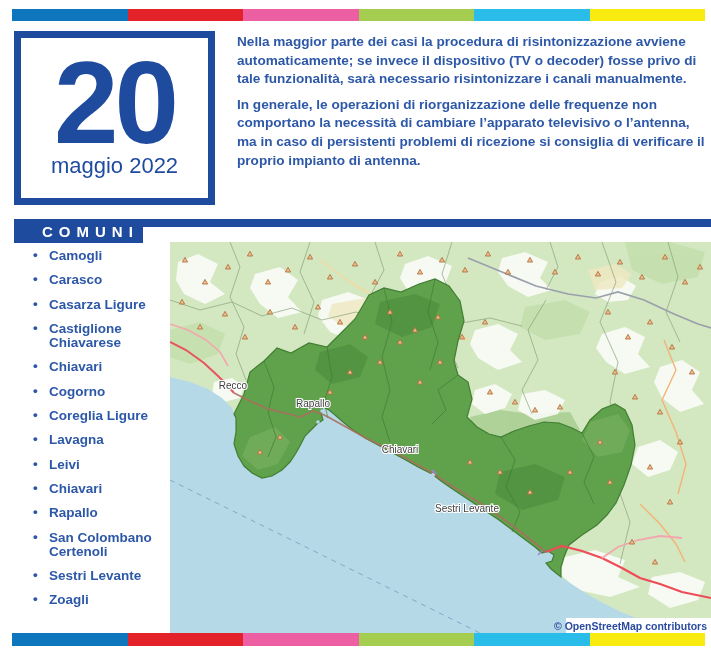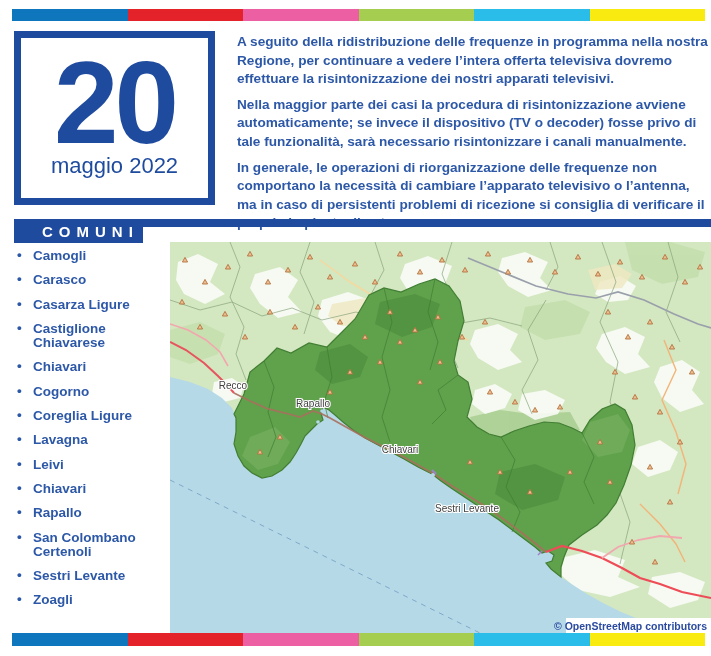--- a/index.html
+++ b/index.html
@@ -28,21 +28,21 @@
   .intro{position:absolute;left:237px;top:33px;width:473px;}
   .intro p{margin:0 0 7px 0;font-size:13.6px;line-height:1.37;font-weight:bold;color:var(--text-blue);}
   
   .bar-thin{position:absolute;left:14px;top:219px;width:697px;height:8px;background:var(--blue);}
   .bar-label{
     position:absolute;left:14px;top:219px;height:24px;background:var(--blue);
     color:#fff;font-weight:bold;font-size:15px;letter-spacing:6px;
     display:flex;align-items:center;padding:0 4px 0 28px;
   }
   
-  .comuni-list{position:absolute;left:16px;top:249px;width:150px;margin:0;padding:0;list-style:none;}
+  .comuni-list{position:absolute;left:32px;top:249px;width:150px;margin:0;padding:0;list-style:none;}
   .comuni-list li{
     position:relative;padding-left:17px;margin-bottom:10px;
     font-weight:bold;font-size:13.5px;line-height:1.06;color:var(--text-blue);
   }
   .comuni-list li::before{content:"•";position:absolute;left:1px;top:-1px;color:var(--text-blue);}
   
   .map{position:absolute;left:170px;top:242px;width:541px;height:391px;overflow:hidden;background:#b91c1c;}
   .map svg{display:block;}
   .peak{fill:#ecbf92;stroke:#b5713c;stroke-width:.9;}
   .maplabel{
@@ -62,21 +62,20 @@
     <div class="seg" style="background: rgb(43, 189, 233);"></div>
     <div class="seg" style="background: rgb(249, 235, 16);"></div>
   </div>
 
 <div class="date-box">
   <div class="date-day">20</div>
   <div class="date-month">maggio 2022</div>
 </div>
 
 <div class="intro">
-  <p>A seguito della ridistribuzione delle frequenze in programma nella nostra Regione, per continuare a vedere l’intera offerta televisiva dovremo effettuare la risintonizzazione dei nostri apparati televisivi.</p>
   <p>Nella maggior parte dei casi la procedura di risintonizzazione avviene automaticamente; se invece il dispositivo (TV o decoder) fosse privo di tale funzionalità, sarà necessario risintonizzare i canali manualmente.</p>
   <p>In generale, le operazioni di riorganizzazione delle frequenze non comportano la necessità di cambiare l’apparato televisivo o l’antenna, ma in caso di persistenti problemi di ricezione si consiglia di verificare il proprio impianto di antenna.</p>
 </div>
 
 <div class="bar-thin"></div>
 <div class="bar-label">COMUNI</div>
 
 <ul class="comuni-list">
   <li>Camogli</li>
   <li>Carasco</li>

